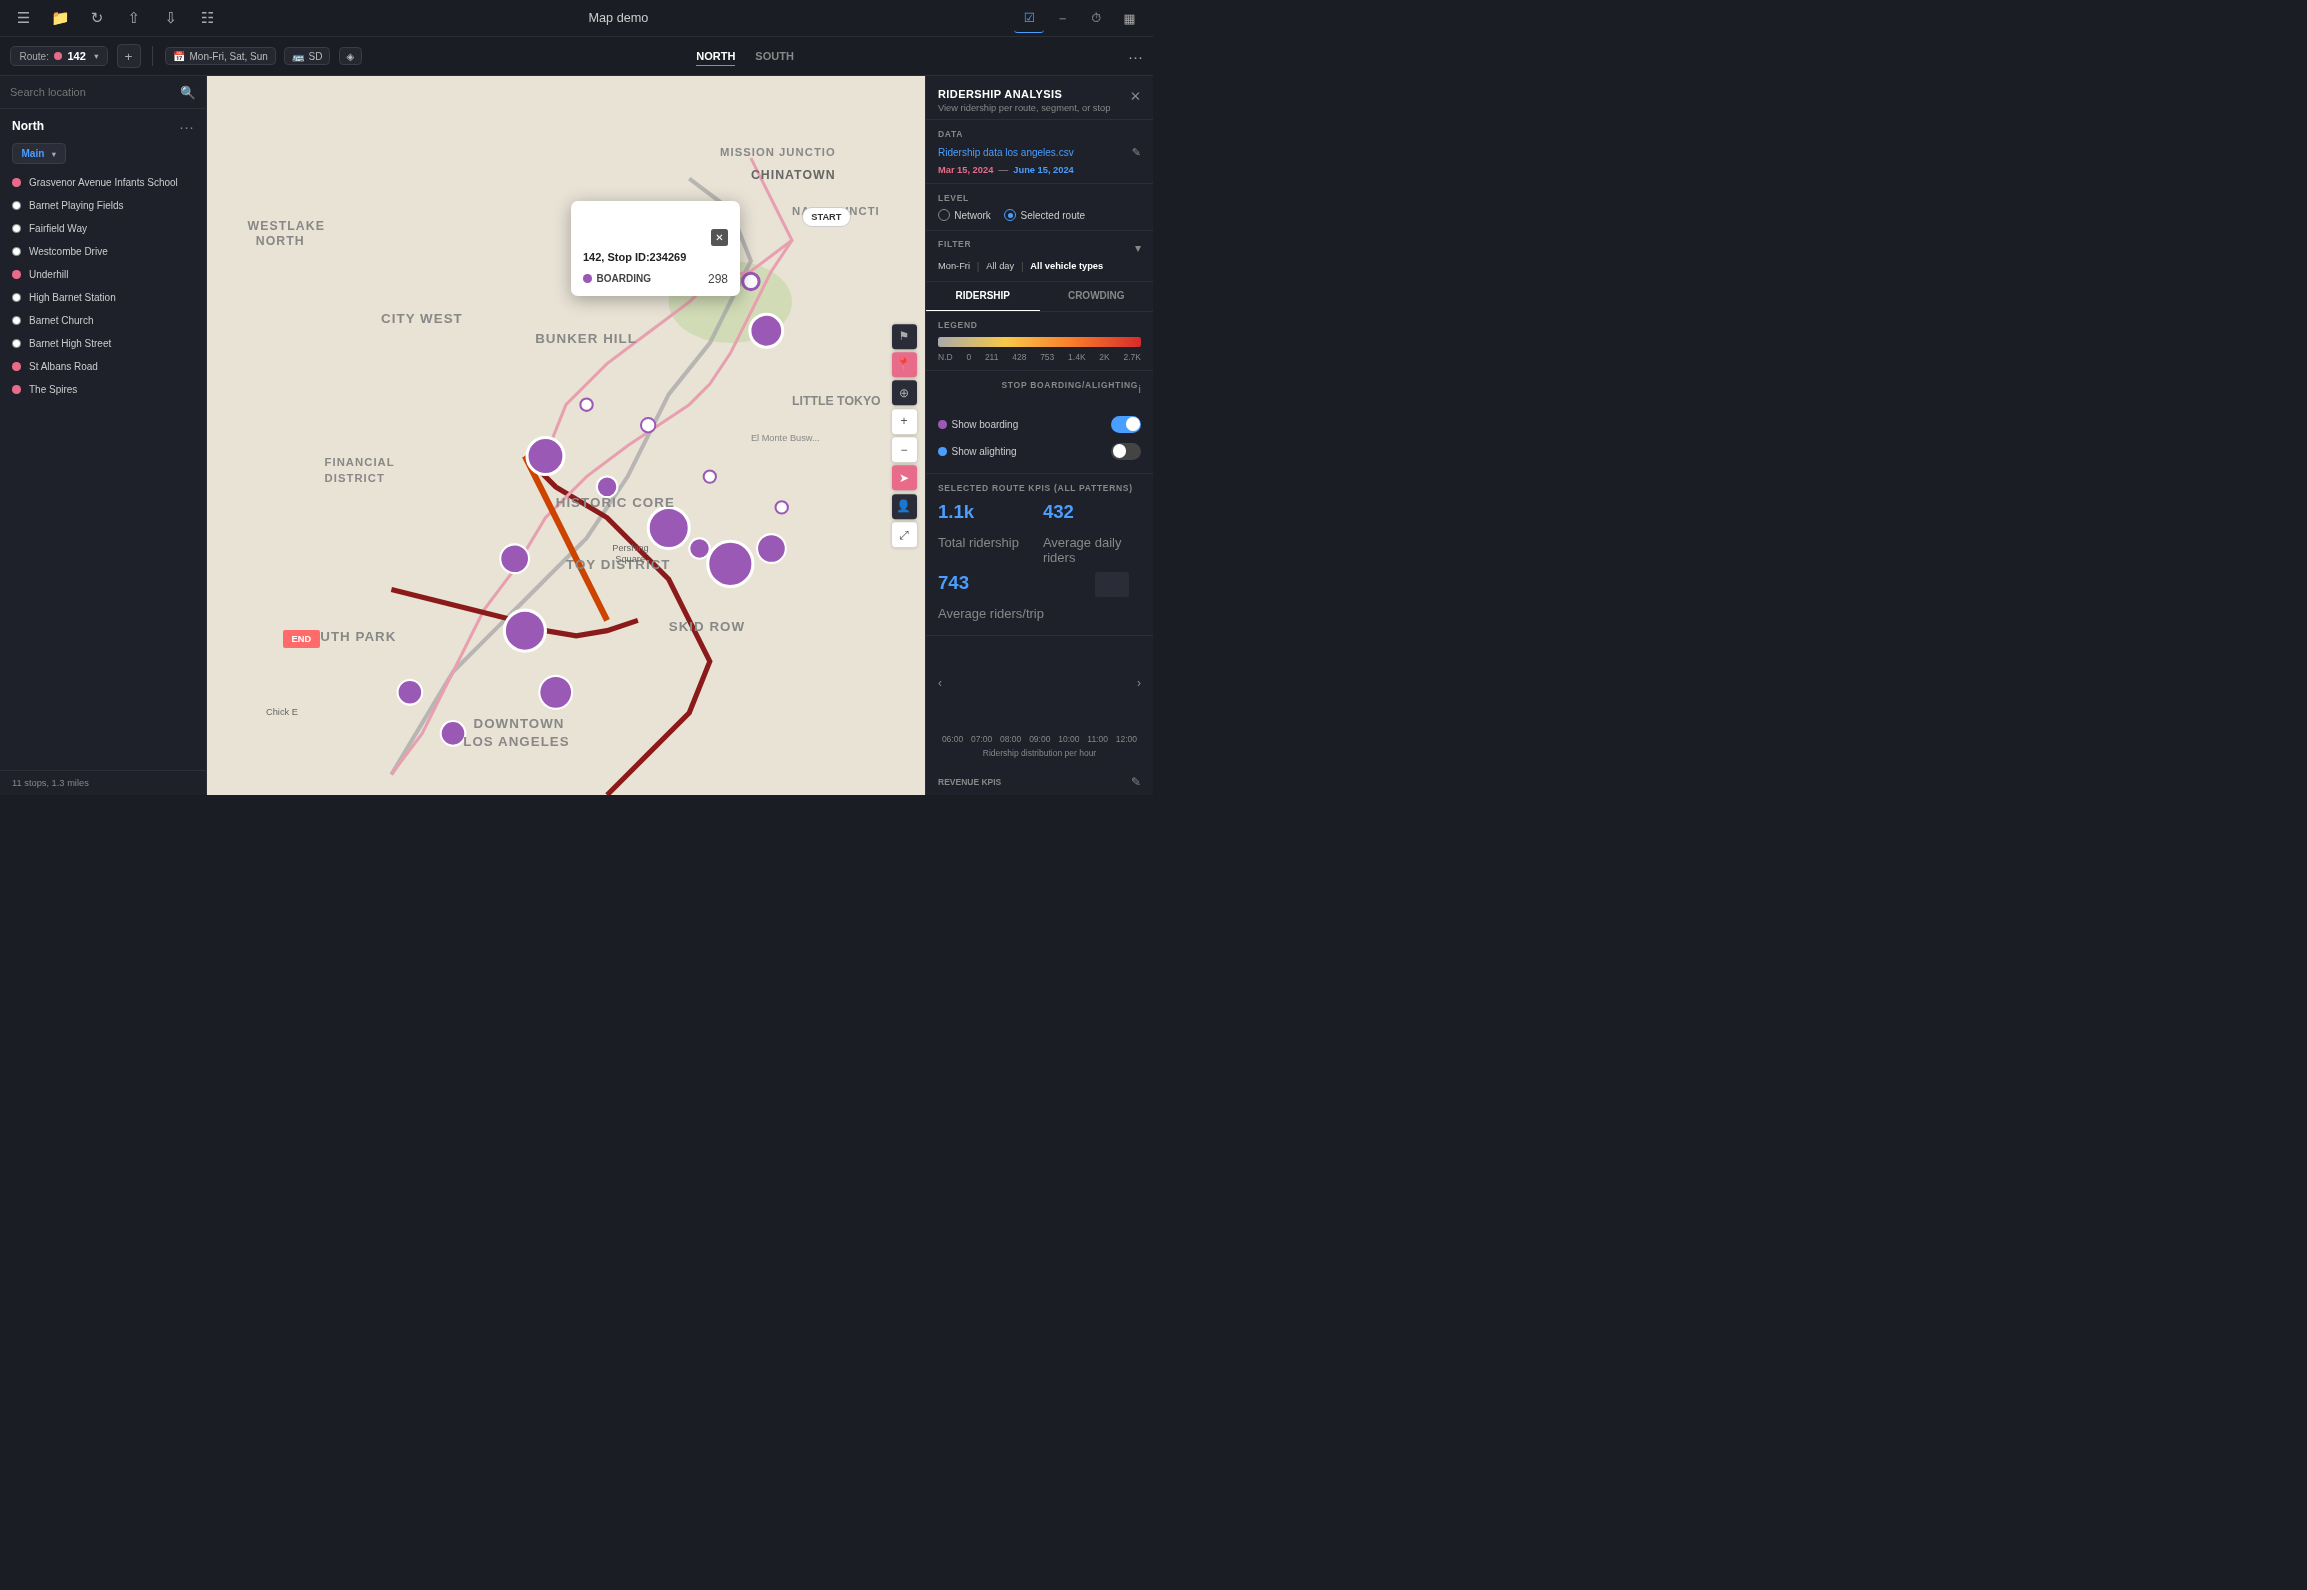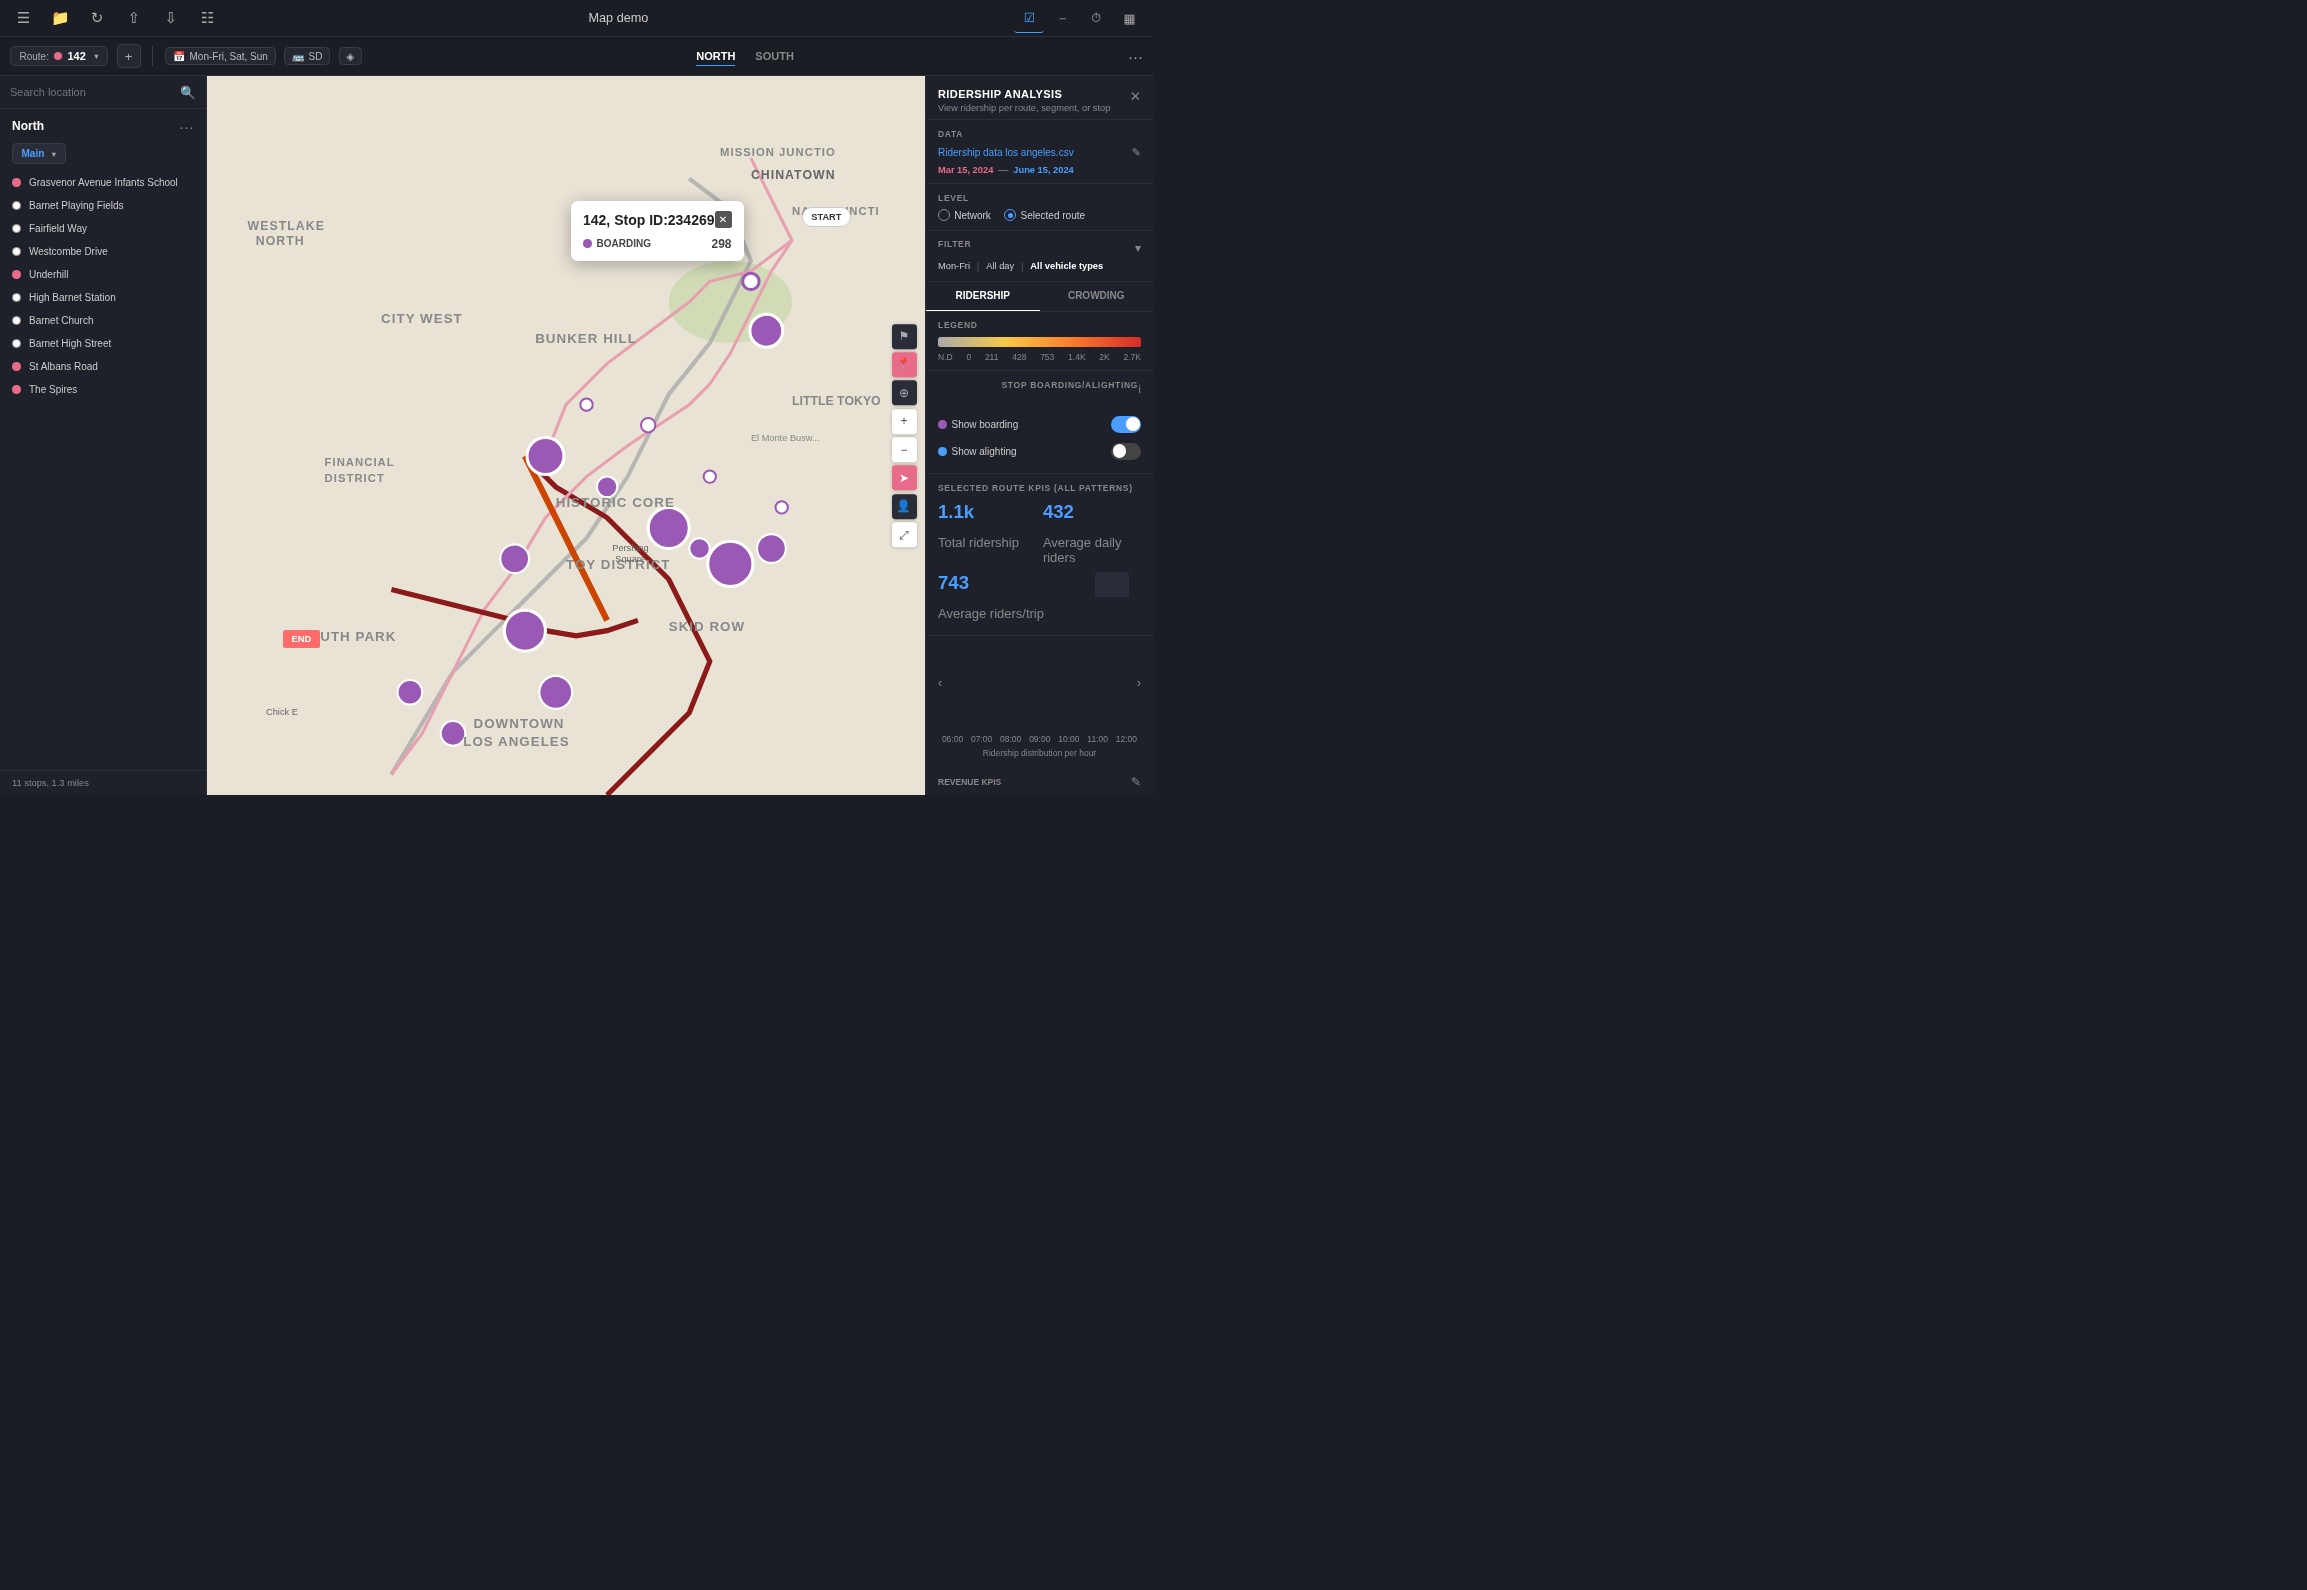--- a/index.html
+++ b/index.html
@@ -50,26 +50,26 @@
 
     
     .map-area { flex: 1; position: relative; overflow: hidden; background: #e8e0d4; }
 
     
     .map-svg { width: 100%; height: 100%; position: absolute; top: 0; left: 0; }
 
     
     .map-popup { position: absolute; top: 125px; left: 364px; background: #fff; border-radius: 6.8px; padding: 10px 12px; min-width: 169px; box-shadow: 0 3.4px 17px rgba(0,0,0,0.3); z-index: 10; }
     .popup-header { display: flex; align-items: center; justify-content: space-between; margin-bottom: 8.5px; }
-    .popup-title { font-size: 14px; font-weight: 700; color: #222; }
+    .popup-title { font-size: 11px; font-weight: 700; color: #222; margin-top: 40px; }
     .popup-close { width: 17px; height: 17px; background: #555; border-radius: 2.5px; display: flex; align-items: center; justify-content: center; color: #fff; font-size: 10px; cursor: pointer; }
     .popup-row { display: flex; align-items: center; justify-content: space-between; gap: 10px; }
     .popup-dot { width: 8.5px; height: 8.5px; border-radius: 50%; background: #9b59b6; }
     .popup-metric { font-size: 10px; color: #444; font-weight: 600; }
-    .popup-value { font-size: 12px; font-weight: 700; color: #444; }
+    .popup-value { font-size: 12px; font-weight: 400; color: #444; }
 
     
     .start-badge { position: absolute; top: 131px; right: 74px; background: #fff; color: #333; font-size: 9.3px; font-weight: 700; padding: 4.2px 8.5px; border-radius: 17px; border: 1.7px solid #ccc; z-index: 5; }
 
     
     .end-badge { position: absolute; bottom: 147px; left: 76px; background: #ff6b6b; color: #fff; font-size: 9.3px; font-weight: 700; padding: 4.2px 8.5px; border-radius: 2px; z-index: 5; }
 
     
     .map-controls { position: absolute; right: 8.5px; top: 50%; transform: translateY(-50%); display: flex; flex-direction: column; gap: 3.4px; z-index: 5; }
     .map-ctrl-btn { width: 25px; height: 25px; background: #fff; border-radius: 3.4px; display: flex; align-items: center; justify-content: center; cursor: pointer; color: #555; font-size: 12px; box-shadow: 0 0.8px 3.4px rgba(0,0,0,0.2); }

